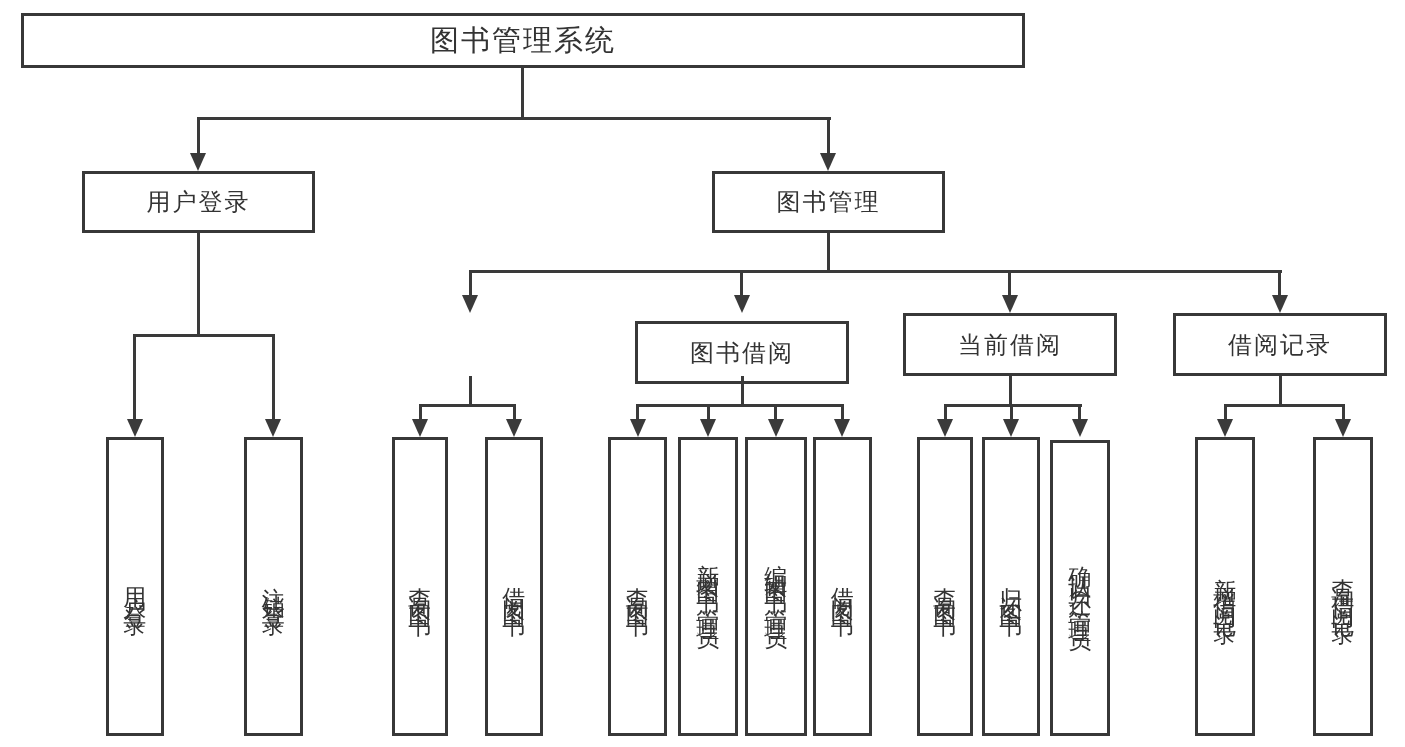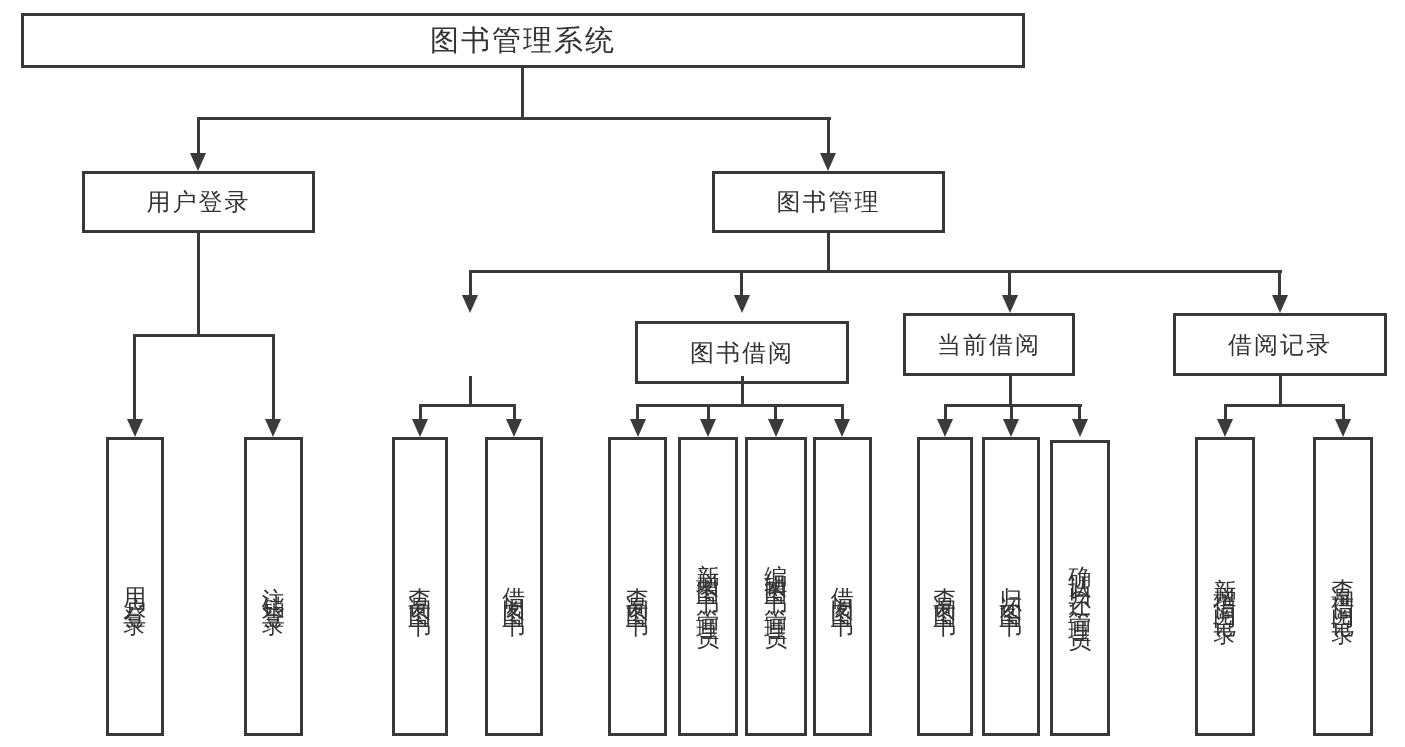--- a/index.html
+++ b/index.html
@@ -102,21 +102,21 @@
   <div class="vline" style="left:740px; top:270px; height:28px;"></div>
   <div class="arrow" style="left:734px; top:295px;"></div>
   <div class="vline" style="left:1008px; top:270px; height:28px;"></div>
   <div class="arrow" style="left:1002px; top:295px;"></div>
   <div class="vline" style="left:1278px; top:270px; height:28px;"></div>
   <div class="arrow" style="left:1272px; top:295px;"></div>
 
   <div class="box" style="left:635px; top:313px; width:214px; height:63px;margin-top:8px;">
     <span class="hlabel">图书借阅</span>
   </div>
-  <div class="box" style="left:903px; top:313px; width:172px; height:63px;">
+  <div class="box" style="left:903px; top:313px; width:214px; height:63px;">
     <span class="hlabel">当前借阅</span>
   </div>
   <div class="box" style="left:1173px; top:313px; width:214px; height:63px;">
     <span class="hlabel">借阅记录</span>
   </div>
 
   <div class="vline" style="left:469px; top:376px; height:31px;"></div>
   <div class="hline" style="left:419px; top:404px; width:97px;"></div>
   <div class="vline" style="left:419px; top:404px; height:18px;"></div>
   <div class="arrow" style="left:412px; top:419px;"></div>

